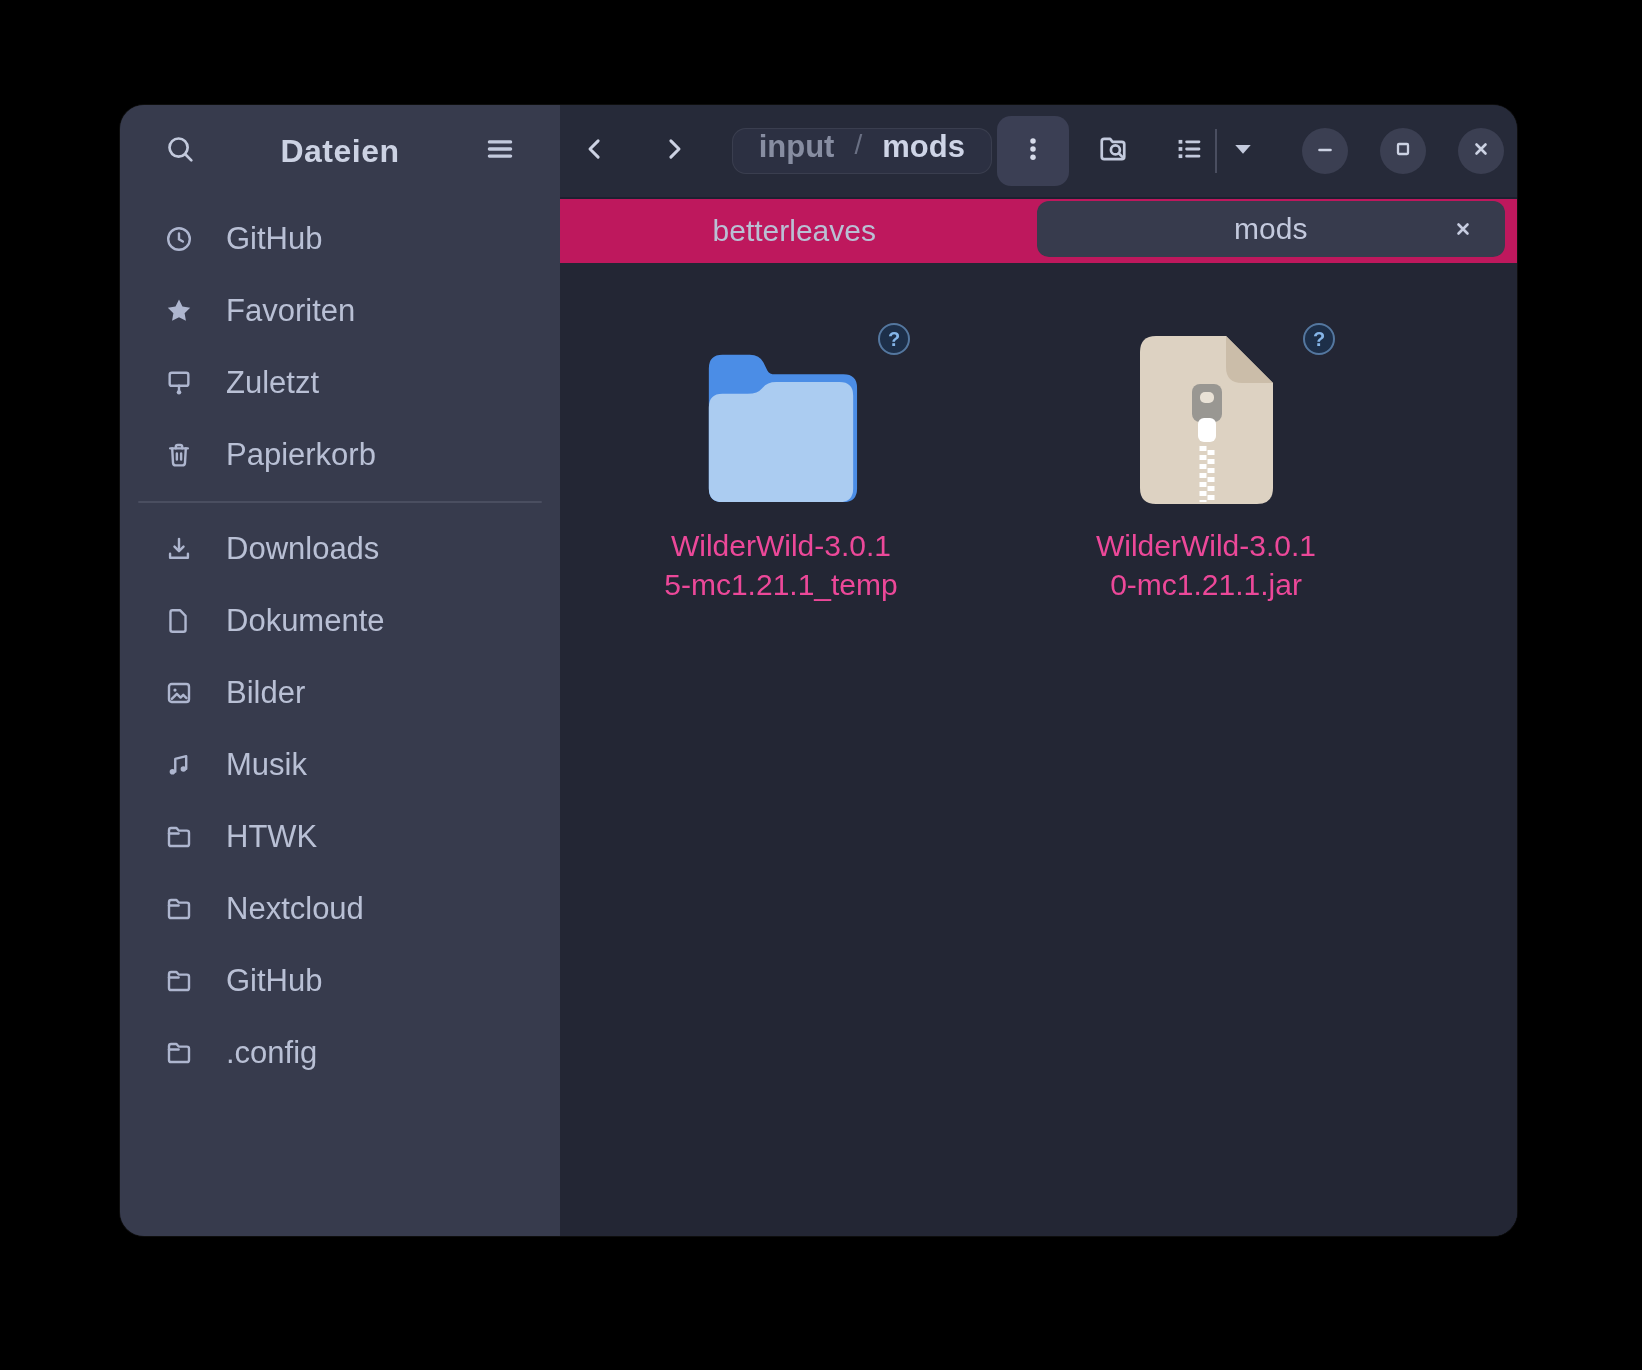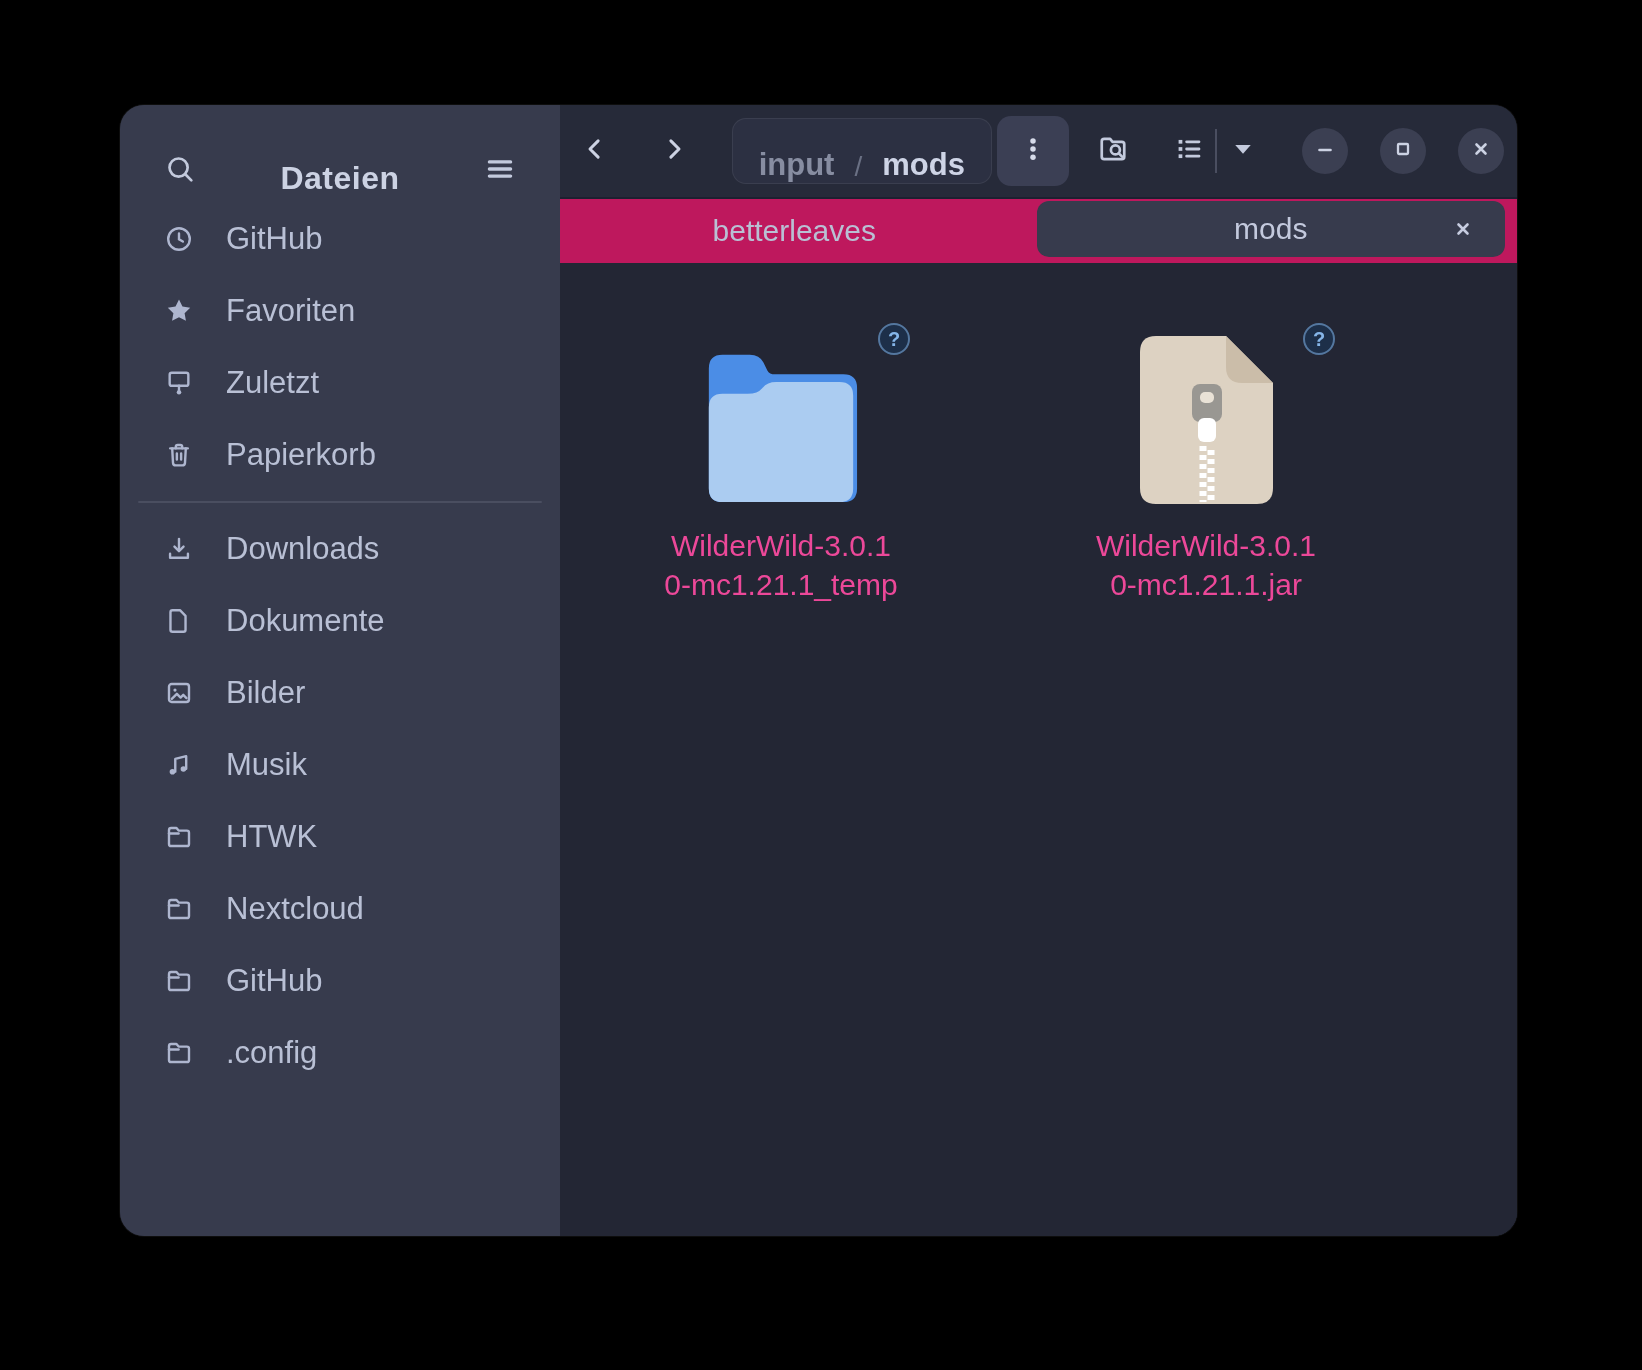--- a/index.html
+++ b/index.html
@@ -4,36 +4,36 @@
 <style>
   * { margin:0; padding:0; box-sizing:border-box; }
   html,body { width:1642px; height:1370px; background:#000; font-family:"Liberation Sans", sans-serif; }
   .window {
     position:absolute; left:120px; top:105px; width:1397px; height:1131px;
     border-radius:24px; overflow:hidden; display:flex; background:#232634;
     box-shadow:0 0 0 1px rgba(255,255,255,0.05);
   }
   
   .sidebar { width:440px; flex-shrink:0; background:#373b4d; display:flex; flex-direction:column; }
-  .sidebar-header { height:92px; display:flex; align-items:flex-end; justify-content:space-between; padding:0 34px; }
+  .sidebar-header { height:92px; display:flex; align-items:center; justify-content:space-between; padding:0 34px; }
   .sidebar-title { font-size:32px; font-weight:bold; color:#ccd2e3; letter-spacing:0.5px; }
   .icon-btn { width:52px; height:52px; display:flex; align-items:center; justify-content:center; color:#c3cadd; border-radius:12px; }
   .icon-btn svg { width:34px; height:34px; }
   .side-list { padding:6px 10px; }
   .side-item { display:flex; align-items:center; gap:30px; height:72px; padding:0 32px; border-radius:14px; color:#b9c0d5; font-size:31px; }
   .side-item .icon { width:34px; height:34px; color:#aeb6cf; flex-shrink:0; display:flex; align-items:center; justify-content:center; }
   .side-item .icon svg { width:32px; height:32px; }
   .side-divider { height:2px; background:#4a4e60; margin:10px 8px; border-radius:1px; }
   
   .main { flex:1; display:flex; flex-direction:column; background:#262a39; min-width:0; }
   .headerbar { height:92px; display:flex; align-items:center; padding:0 13px 0 8px; flex-shrink:0; }
   .nav-btn { width:56px; height:56px; display:flex; align-items:center; justify-content:center; color:#ccd2e3; border-radius:12px; }
   .nav-btn svg { width:30px; height:30px; }
   .nav-btn + .nav-btn { margin-left:24px; }
-  .crumbs { margin-left:30px; height:66px; background:#2c3042; border:1px solid rgba(255,255,255,0.07); border-radius:14px; display:flex; align-items:flex-end; padding:0 26px; gap:20px; width:264px; }
+  .crumbs { margin-left:30px; height:46px; background:#2c3042; border:1px solid rgba(255,255,255,0.07); border-radius:14px; display:flex; align-items:flex-start; padding:0 26px; gap:20px; width:264px; }
   .crumb-parent { color:#878da1; font-size:31px; font-weight:600; }
   .crumb-sep { color:#6a7084; font-size:28px; }
   .crumb-current { color:#ced4e6; font-size:31px; font-weight:bold; }
   .kebab-btn { margin-left:5px; width:74px; height:70px; background:#3b3f54; border-radius:14px; display:flex; align-items:center; justify-content:center; color:#d6dbea; }
   .kebab-btn svg { width:30px; height:30px; }
   .tool-btn { margin-left:16px; width:56px; height:56px; display:flex; align-items:center; justify-content:center; color:#c3cadd; border-radius:12px; }
   .tool-btn svg { width:36px; height:36px; }
   .split-btn { margin-left:22px; width:110px; height:56px; display:flex; align-items:center; justify-content:center; color:#c3cadd; border-radius:12px; }
   .split-btn .sep { width:2px; height:44px; background:#4a4e60; margin:0 10px; }
   .split-btn svg { width:32px; height:32px; }
@@ -305,21 +305,21 @@
               <path fill="#4b8de6" d="M4 145V22Q4 8 18 8h28q10 0 14 8l4 8q2 4 8 4h70q14 0 14 14v103q0 14-14 14H18Q4 159 4 145Z"></path>
               <path fill="#abccf1" d="M4 145V62q0-14 14-14h26q10 0 15-6t14-6h65q14 0 14 14v95q0 14-14 14H18Q4 159 4 145Z"></path>
             </svg>
           </span>
         </div>
         <div class="badge">
           <span>?</span>
         </div>
         <div class="file-label">
           <span>WilderWild-3.0.1</span>
-          <span>0-mc1.21.1_temp</span>
+          <span>5-mc1.21.1_temp</span>
         </div>
       </div>
 
       <div class="file-item">
         <div class="icon-stage">
           <span>
             <svg width="133" height="168" viewBox="0 0 133 168">
               <path fill="#ddd2c2" d="M16 0h70l47 47v105q0 16-16 16H16Q0 168 0 152V16Q0 0 16 0Z"></path>
               <path fill="#cbbda9" d="M86 0l47 47h-31Q86 47 86 31Z"></path>
               <rect x="52" y="48" width="30" height="38" rx="8" fill="#999792"></rect>

